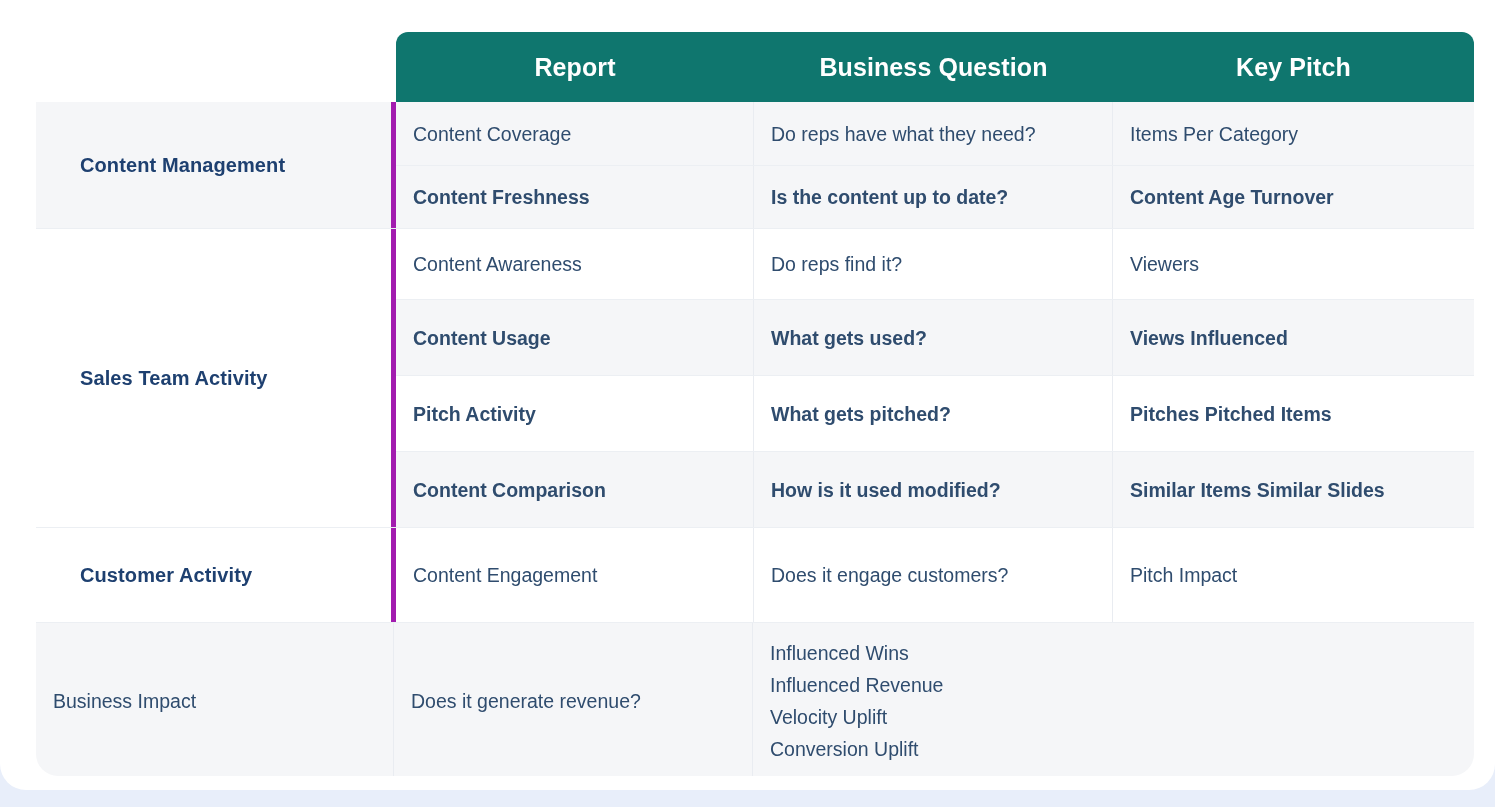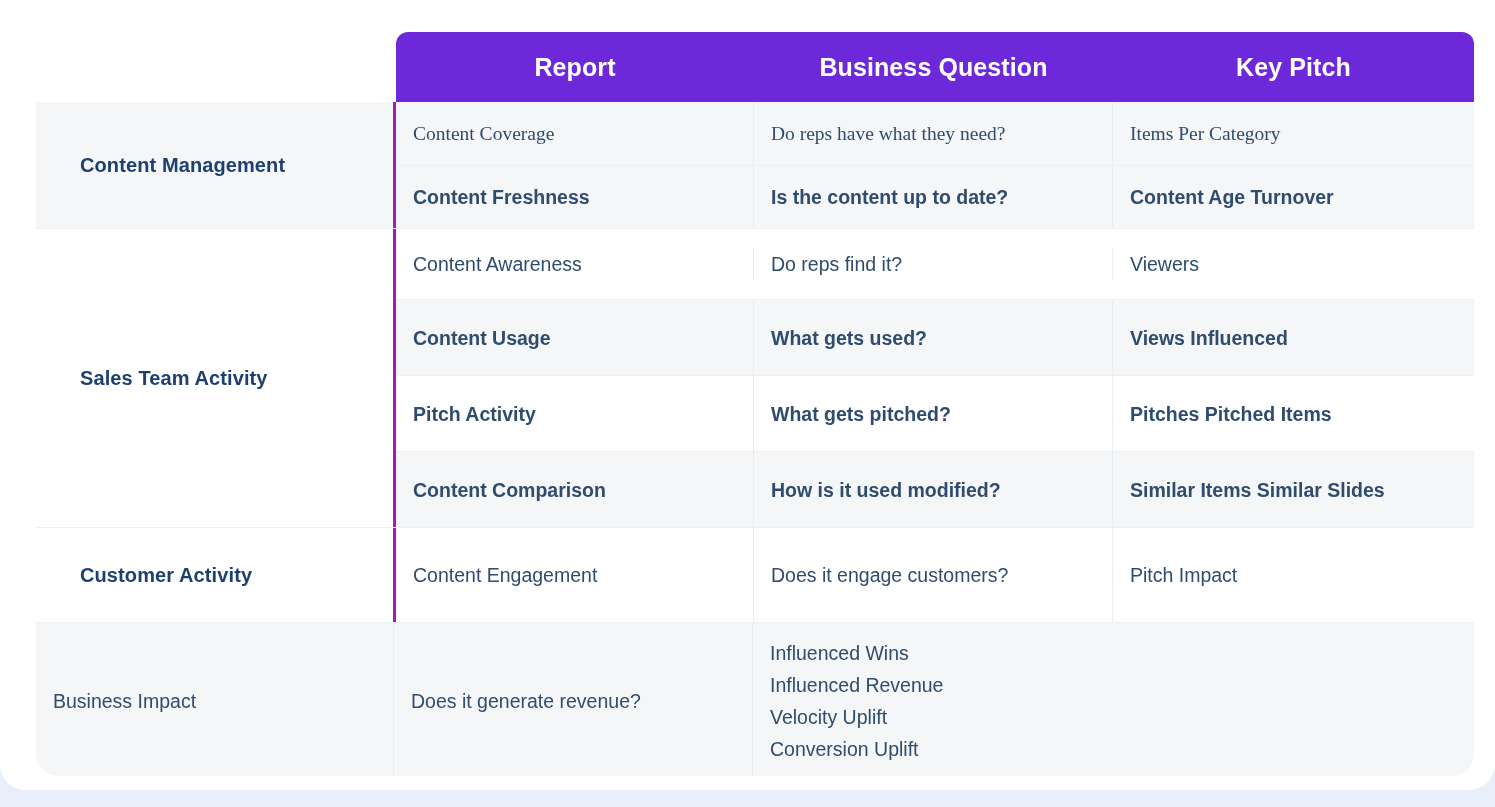--- a/index.html
+++ b/index.html
@@ -33,21 +33,21 @@
     height: 744px;
   }
 
   
   .head-band {
     position: absolute;
     left: 360px;
     top: 0px;
     width: 1078px;
     height: 70px;
-    background: #6d28d9;
+    background: #0f766e;
     border-radius: 12px 12px 0 0;
     display: flex;
   }
   .head-cell {
     display: flex;
     align-items: center;
     justify-content: center;
     color: #ffffff;
     font-size: 25px;
     font-weight: bold;
@@ -72,21 +72,21 @@
     display: flex;
     width: 1438px;
     box-sizing: border-box;
   }
   .group + .group { border-top: 1px solid #eceff3; }
 
   .group-label {
     width: 360px;
     flex: 0 0 360px;
     box-sizing: border-box;
-    border-right: 3px solid #a21caf;
+    border-right: 5px solid #a21caf;
     display: flex;
     align-items: center;
     padding-left: 44px;
     color: #1e4070;
     font-size: 20px;
     font-weight: bold;
     letter-spacing: .1px;
   }
 
   .group-rows {
@@ -130,40 +130,40 @@
     <div class="head-band">
       <div class="head-cell head-report">Report</div>
       <div class="head-cell head-question">Business Question</div>
       <div class="head-cell head-keydata">Key Pitch</div>
     </div>
 
     <div class="body-grid" id="body-grid">
         <div class="group">
           <div class="group-label shade-gray">Content Management</div>
           <div class="group-rows">
-            <div class="row shade-gray" style="height: 63px; font-family: Liberation Serif, serif;">
+            <div class="row shade-gray" style="height: 63px;">
               <div class="cell cell-report">Content Coverage</div>
               <div class="cell cell-question">Do reps have what they need?</div>
               <div class="cell cell-keydata">
                 <div class="kd-line">Items Per Category</div>
               </div>
             </div>
             <div class="row shade-gray" style="height: 63px;">
               <div class="cell cell-report">Content Freshness</div>
               <div class="cell cell-question">Is the content up to date?</div>
               <div class="cell cell-keydata">
                 <div class="kd-line">Content Age Turnover</div>
               </div>
             </div>
           </div>
         </div>
         <div class="group">
           <div class="group-label shade-white">Sales Team Activity</div>
           <div class="group-rows">
-            <div class="row shade-white" style="height: 70px; align-items: center;">
+            <div class="row shade-white" style="height: 70px;">
               <div class="cell cell-report">Content Awareness</div>
               <div class="cell cell-question">Do reps find it?</div>
               <div class="cell cell-keydata">
                 <div class="kd-line">Viewers</div>
               </div>
             </div>
             <div class="row shade-gray" style="height: 76px;">
               <div class="cell cell-report">Content Usage</div>
               <div class="cell cell-question">What gets used?</div>
               <div class="cell cell-keydata">

